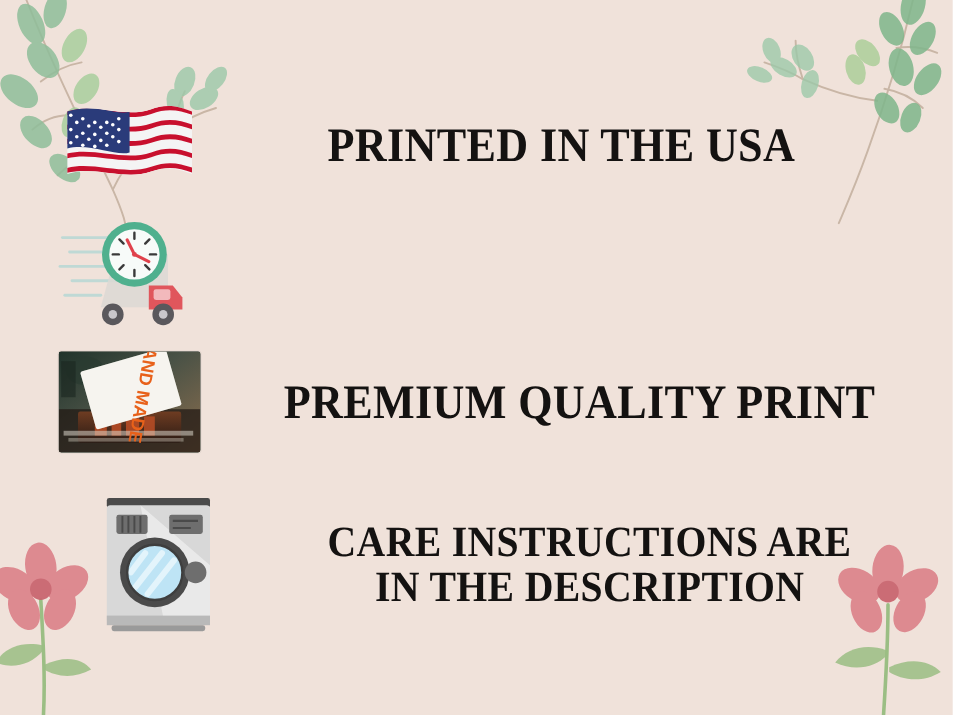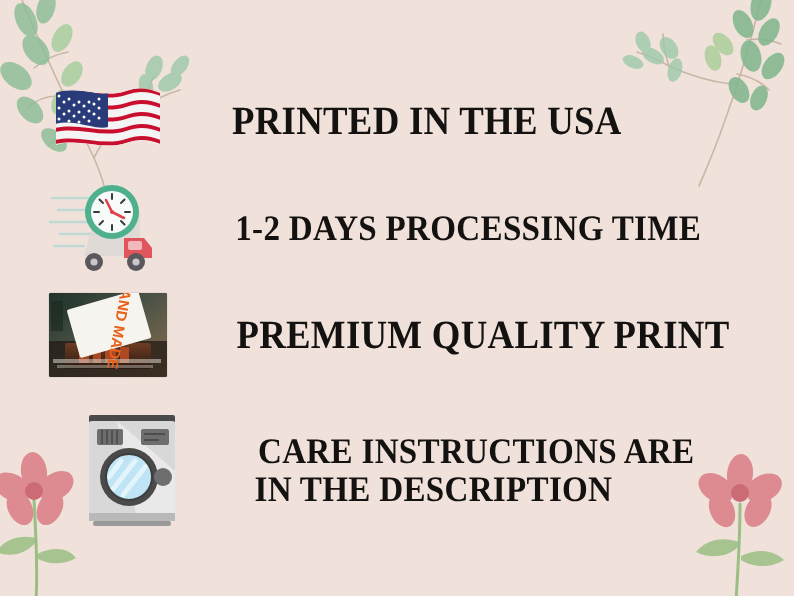--- a/index.html
+++ b/index.html
@@ -49,21 +49,21 @@
     min-width: 215px;
     display: flex;
     align-items: center;
     justify-content: center;
   }
 
   .text-cell {
     flex: 1 1 auto;
     display: flex;
     flex-direction: column;
-    align-items: flex-start;
+    align-items: center;
     justify-content: center;
     padding-right: 74px;
   }
 
   .headline {
     color: #141211;
     font-family: "Liberation Serif", "DejaVu Serif", serif;
     font-weight: 700;
     font-size: 40px;
     line-height: 1.06;
@@ -291,23 +291,20 @@
           <line x1="76.5" y1="21.5" x2="73" y2="25"></line>
           <line x1="55" y1="43" x2="51.5" y2="46.5"></line>
         </g>
         <g stroke="#E0424C" stroke-width="2.6" stroke-linecap="round">
           <line x1="64" y1="34" x2="76" y2="40"></line>
           <line x1="64" y1="34" x2="58" y2="22"></line>
         </g>
         <circle cx="64" cy="34" r="2" fill="#E0424C"></circle>
       </svg>
     </div>
-    <div class="text-cell">
-      <div class="headline sm" style="color: rgb(20, 18, 17);">1-2 DAYS PROCESSING TIME</div>
-    </div>
   </div>
 
   <div class="row" id="row-quality">
     <div class="icon-cell">
       <div class="photo-tile">
         <svg width="118" height="84" viewBox="0 0 118 84">
           <defs>
             <linearGradient id="pbg" x1="0" y1="0" x2="1" y2="1">
               <stop offset="0%" stop-color="#20332B"></stop>
               <stop offset="45%" stop-color="#4A5246"></stop>

